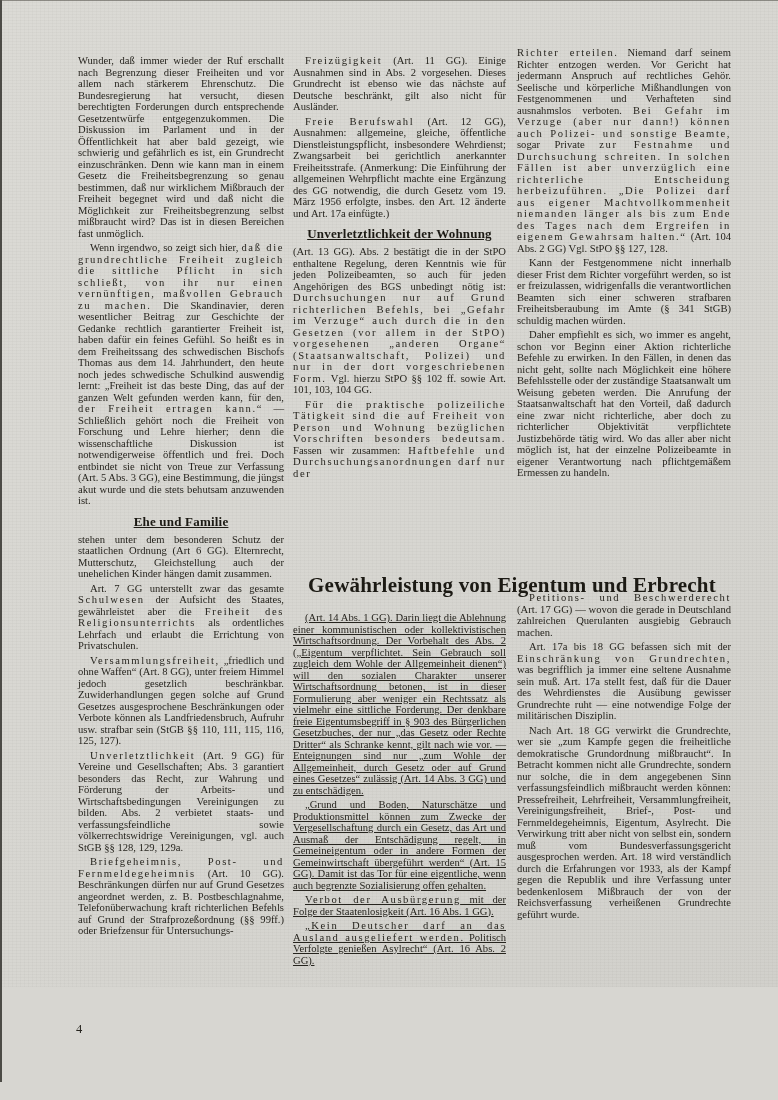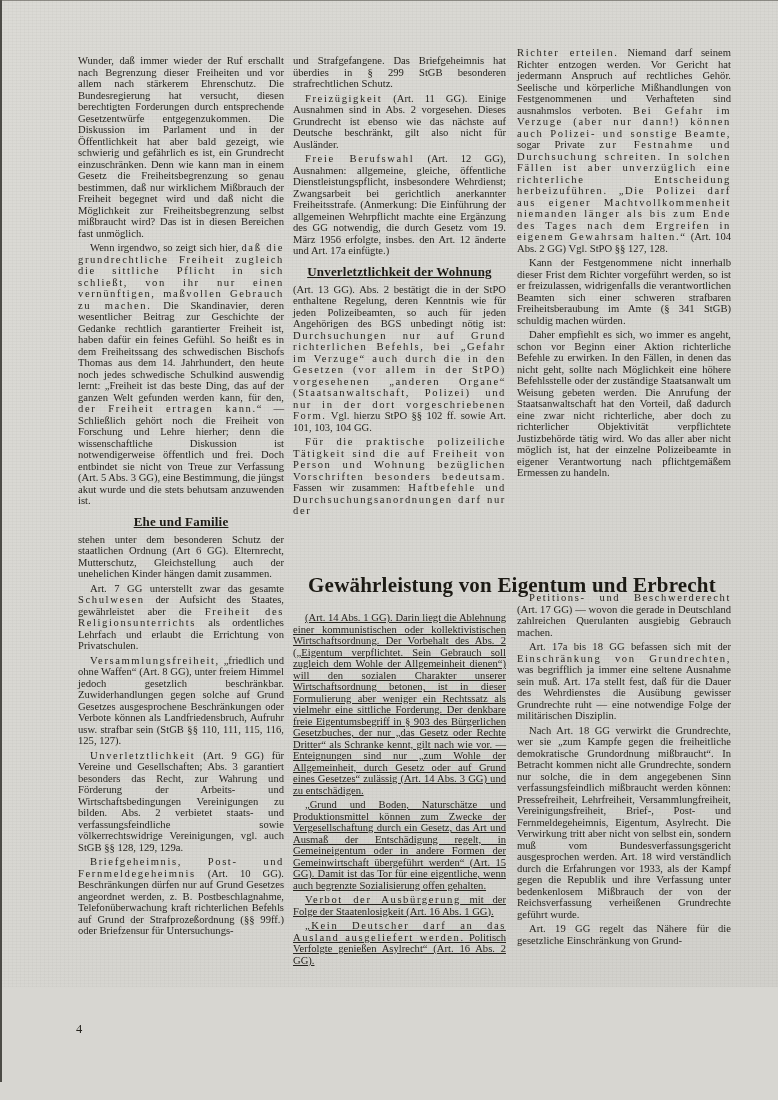--- a/index.html
+++ b/index.html
@@ -48,21 +48,20 @@
       <p class="noindent"><span>Wunder, daß immer wieder der Ruf erschallt nach Begrenzung dieser Freiheiten und vor allem nach stärkerem Ehrenschutz. Die Bundesregierung hat versucht, diesen berechtigten Forderungen durch entsprechende Gesetzentwürfe entgegenzukommen. Die Diskussion im Parlament und in der Öffentlichkeit hat aber bald gezeigt, wie schwierig und gefährlich es ist, ein Grundrecht einzuschränken. Denn wie kann man in einem Gesetz die Freiheitsbegrenzung so genau bestimmen, daß nur wirklichem Mißbrauch der Freiheit begegnet wird und daß nicht die Möglichkeit zur Freiheitsbegrenzung selbst mißbraucht wird? Das ist in diesen Bereichen fast unmöglich.</span></p>
       <p><span>Wenn irgendwo, so zeigt sich hier, </span><span class="sp">daß die grundrechtliche Freiheit zugleich die sittliche Pflicht in sich schließt, von ihr nur einen vernünftigen, maßvollen Gebrauch zu machen.</span><span> Die Skandinavier, deren wesentlicher Beitrag zur Geschichte der Gedanke rechtlich garantierter Freiheit ist, haben dafür ein feines Gefühl. So heißt es in dem Freiheitssang des schwedischen Bischofs Thomas aus dem 14. Jahrhundert, den heute noch jedes schwedische Schulkind auswendig lernt: „Freiheit ist das beste Ding, das auf der ganzen Welt gefunden werden kann, für den, </span><span class="sp">der Freiheit ertragen kann.“</span><span> — Schließlich gehört noch die Freiheit von Forschung und Lehre hierher; denn die wissenschaftliche Diskussion ist notwendigerweise öffentlich und frei. Doch entbindet sie nicht von Treue zur Verfassung (Art. 5 Abs. 3 GG), eine Bestimmung, die jüngst akut wurde und die stets behutsam anzuwenden ist.</span></p>
       <h3>Ehe und Familie</h3>
       <p class="noindent"><span>stehen unter dem besonderen Schutz der staatlichen Ordnung (Art 6 GG). Elternrecht, Mutterschutz, Gleichstellung auch der unehelichen Kinder hängen damit zusammen.</span></p>
       <p><span>Art. 7 GG unterstellt zwar das gesamte </span><span class="sp">Schulwesen</span><span> der Aufsicht des Staates, gewährleistet aber die </span><span class="sp">Freiheit des Religionsunterrichts</span><span> als ordentliches Lehrfach und erlaubt die Errichtung von Privatschulen.</span></p>
       <p><span class="sp">Versammlungsfreiheit,</span><span> „friedlich und ohne Waffen“ (Art. 8 GG), unter freiem Himmel jedoch gesetzlich beschränkbar. Zuwiderhandlungen gegen solche auf Grund Gesetzes ausgesprochene Beschränkungen oder Verbote können als Landfriedensbruch, Aufruhr usw. strafbar sein (StGB §§ 110, 111, 115, 116, 125, 127).</span></p>
       <p><span class="sp">Unverletztlichkeit</span><span> (Art. 9 GG) für Vereine und Gesellschaften; Abs. 3 garantiert besonders das Recht, zur Wahrung und Förderung der Arbeits- und Wirtschaftsbedingungen Vereinigungen zu bilden. Abs. 2 verbietet staats- und verfassungsfeindliche sowie völkerrechtswidrige Vereinigungen, vgl. auch StGB §§ 128, 129, 129a.</span></p>
       <p><span class="sp">Briefgeheimnis, Post- und Fernmeldegeheimnis</span><span> (Art. 10 GG). Beschränkungen dürfen nur auf Grund Gesetzes angeordnet werden, z. B. Postbeschlagnahme, Telefonüberwachung kraft richterlichen Befehls auf Grund der Strafprozeßordnung (§§ 99ff.) oder Briefzensur für Untersuchungs-</span></p>
     </div>
   <div id="col-mid-top" class="col">
-      <p class="noindent"><span>und Strafgefangene. Das Briefgeheimnis hat überdies in § 299 StGB besonderen strafrechtlichen Schutz.</span></p>
       <p><span class="sp">Freizügigkeit</span><span> (Art. 11 GG). Einige Ausnahmen sind in Abs. 2 vorgesehen. Dieses Grundrecht ist ebenso wie das nächste auf Deutsche beschränkt, gilt also nicht für Ausländer.</span></p>
       <p><span class="sp">Freie Berufswahl</span><span> (Art. 12 GG), Ausnahmen: allgemeine, gleiche, öffentliche Dienstleistungspflicht, insbesondere Wehrdienst; Zwangsarbeit bei gerichtlich anerkannter Freiheitsstrafe. (Anmerkung: Die Einführung der allgemeinen Wehrpflicht machte eine Ergänzung des GG notwendig, die durch Gesetz vom 19. März 1956 erfolgte, insbes. den Art. 12 änderte und Art. 17a einfügte.)</span></p>
       <h3>Unverletztlichkeit der Wohnung</h3>
       <p class="noindent"><span>(Art. 13 GG). Abs. 2 bestätigt die in der StPO enthaltene Regelung, deren Kenntnis wie für jeden Polizeibeamten, so auch für jeden Angehörigen des BGS unbedingt nötig ist: </span><span class="sp">Durchsuchungen nur auf Grund richterlichen Befehls, bei „Gefahr im Verzuge“ auch durch die in den Gesetzen (vor allem in der StPO) vorgesehenen „anderen Organe“ (Staatsanwaltschaft, Polizei) und nur in der dort vorgeschriebenen Form.</span><span> Vgl. hierzu StPO §§ 102 ff. sowie Art. 101, 103, 104 GG.</span></p>
       <p><span class="sp">Für die praktische polizeiliche Tätigkeit sind die auf Freiheit von Person und Wohnung bezüglichen Vorschriften besonders bedeutsam.</span><span> Fassen wir zusammen: </span><span class="sp">Haftbefehle und Durchsuchungsanordnungen darf nur der</span></p>
     </div>
   <div id="col-right-top" class="col">
       <p class="noindent"><span class="sp">Richter erteilen.</span><span> Niemand darf seinem Richter entzogen werden. Vor Gericht hat jedermann Anspruch auf rechtliches Gehör. Seelische und körperliche Mißhandlungen von Festgenommenen und Verhafteten sind ausnahmslos verboten. </span><span class="sp">Bei Gefahr im Verzuge (aber nur dann!) können auch Polizei- und sonstige Beamte,</span><span> sogar Private </span><span class="sp">zur Festnahme und Durchsuchung schreiten. In solchen Fällen ist aber unverzüglich eine richterliche Entscheidung herbeizuführen. „Die Polizei darf aus eigener Machtvollkommenheit niemanden länger als bis zum Ende des Tages nach dem Ergreifen in eigenem Gewahrsam halten.“</span><span> (Art. 104 Abs. 2 GG) Vgl. StPO §§ 127, 128.</span></p>
       <p><span>Kann der Festgenommene nicht innerhalb dieser Frist dem Richter vorgeführt werden, so ist er freizulassen, widrigenfalls die verantwortlichen Beamten sich einer schweren strafbaren Freiheitsberaubung im Amte (§ 341 StGB) schuldig machen würden.</span></p>
       <p><span>Daher empfiehlt es sich, wo immer es angeht, schon vor Beginn einer Aktion richterliche Befehle zu erwirken. In den Fällen, in denen das nicht geht, sollte nach Möglichkeit eine höhere Befehlsstelle oder der zuständige Staatsanwalt um Weisung gebeten werden. Die Anrufung der Staatsanwaltschaft hat den Vorteil, daß dadurch eine zwar nicht richterliche, aber doch zu richterlicher Objektivität verpflichtete Justizbehörde tätig wird. Wo das aller aber nicht möglich ist, hat der einzelne Polizeibeamte in eigener Verantwortung nach pflichtgemäßem Ermessen zu handeln.</span></p>
@@ -73,17 +72,16 @@
   <div id="col-mid-bot" class="col">
       <p><span>(Art. 14 Abs. 1 GG). Darin liegt die Ablehnung einer kommunistischen oder kollektivistischen Wirtschaftsordnung. Der Vorbehalt des Abs. 2 („Eigentum verpflichtet. Sein Gebrauch soll zugleich dem Wohle der Allgemeinheit dienen“) will den sozialen Charakter unserer Wirtschaftsordnung betonen, ist in dieser Formulierung aber weniger ein Rechtssatz als vielmehr eine sittliche Forderung. Der denkbare freie Eigentumsbegriff in § 903 des Bürgerlichen Gesetzbuches, der nur „das Gesetz oder Rechte Dritter“ als Schranke kennt, gilt nach wie vor. — Enteignungen sind nur „zum Wohle der Allgemeinheit, durch Gesetz oder auf Grund eines Gesetzes“ zulässig (Art. 14 Abs. 3 GG) und zu entschädigen.</span></p>
       <p><span>„Grund und Boden, Naturschätze und Produktionsmittel können zum Zwecke der Vergesellschaftung durch ein Gesetz, das Art und Ausmaß der Entschädigung regelt, in Gemeineigentum oder in andere Formen der Gemeinwirtschaft übergeführt werden“ (Art. 15 GG). Damit ist das Tor für eine eigentliche, wenn auch begrenzte Sozialisierung offen gehalten.</span></p>
       <p><span class="sp">Verbot der Ausbürgerung</span><span> mit der Folge der Staatenlosigkeit (Art. 16 Abs. 1 GG).</span></p>
       <p><span class="sp">„Kein Deutscher darf an das Ausland ausgeliefert werden.</span><span> Politisch Verfolgte genießen Asylrecht“ (Art. 16 Abs. 2 GG).</span></p>
     </div>
   <div id="col-right-bot" class="col">
       <p><span class="sp">Petitions- und Beschwerderecht</span><span> (Art. 17 GG) — wovon die gerade in Deutschland zahlreichen Querulanten ausgiebig Gebrauch machen.</span></p>
       <p><span>Art. 17a bis 18 GG befassen sich mit der </span><span class="sp">Einschränkung von Grundrechten,</span><span> was begrifflich ja immer eine seltene Ausnahme sein muß. Art. 17a stellt fest, daß für die Dauer des Wehrdienstes die Ausübung gewisser Grundrechte ruht — eine notwendige Folge der militärischen Disziplin.</span></p>
       <p><span>Nach Art. 18 GG verwirkt die Grundrechte, wer sie „zum Kampfe gegen die freiheitliche demokratische Grundordnung mißbraucht“. In Betracht kommen nicht alle Grundrechte, sondern nur solche, die in dem angegebenen Sinn verfassungsfeindlich mißbraucht werden können: Pressefreiheit, Lehrfreiheit, Versammlungfreiheit, Vereinigungsfreiheit, Brief-, Post- und Fernmeldegeheimnis, Eigentum, Asylrecht. Die Verwirkung tritt aber nicht von selbst ein, sondern muß vom Bundesverfassungsgericht ausgesprochen werden. Art. 18 wird verständlich durch die Erfahrungen vor 1933, als der Kampf gegen die Republik und ihre Verfassung unter bedenkenlosem Mißbrauch der von der Reichsverfassung verheißenen Grundrechte geführt wurde.</span></p>
-      <p><span>Art. 19 GG regelt das Nähere für die gesetzliche Einschränkung von Grund-</span></p>
     </div>
 
   <div id="page-number">4</div>
 </div>
 
 </body></html>

